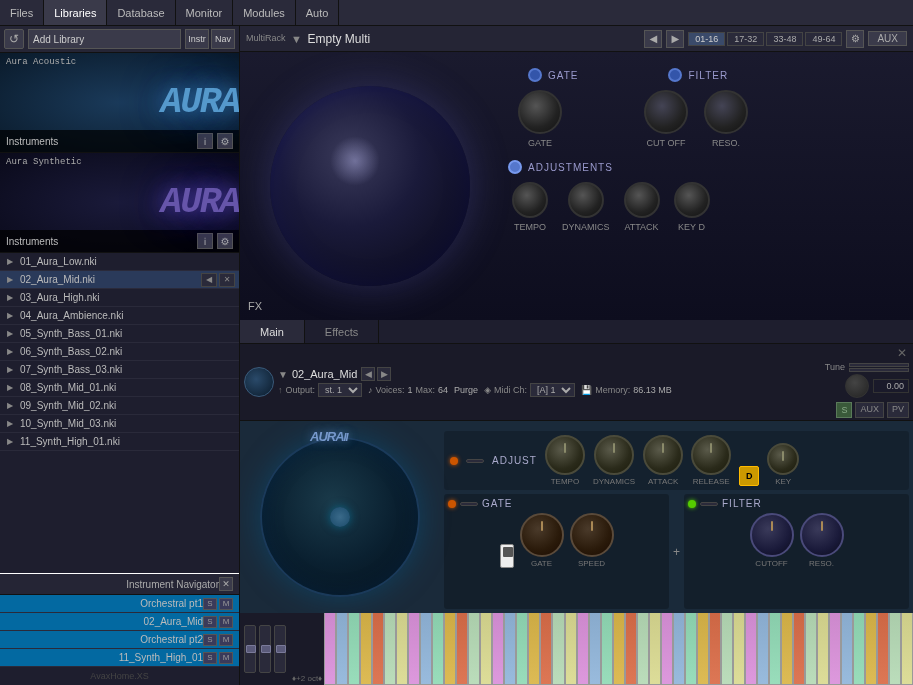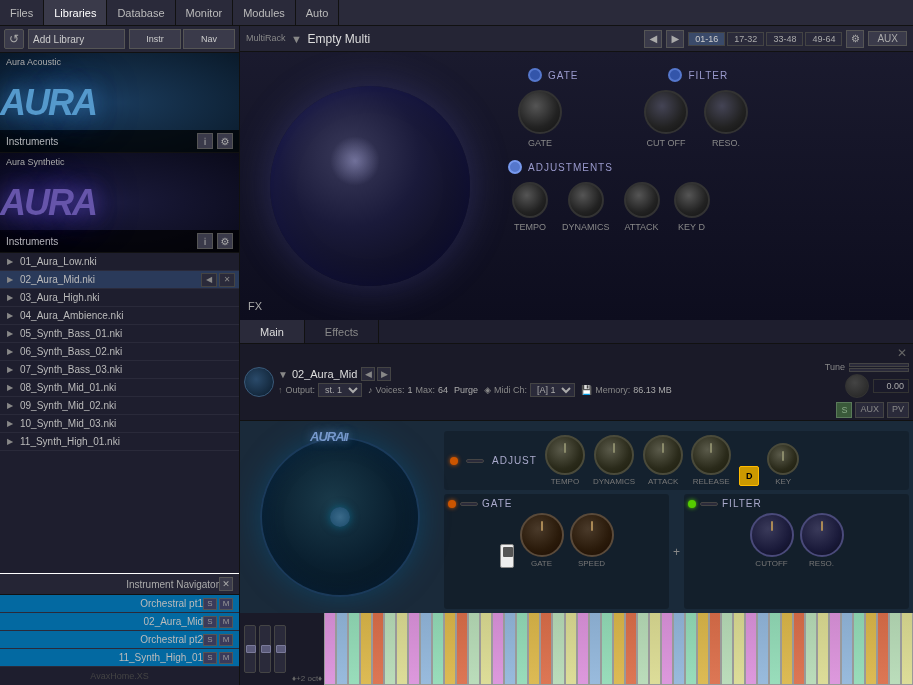--- a/index.html
+++ b/index.html
@@ -92,21 +92,21 @@
       font-size: 10px;
       cursor: pointer;
       text-align: left;
       padding-left: 4px;
     }
     .view-toggle {
       display: flex;
       gap: 2px;
     }
     .view-btn {
-      width: 52px;
+      width: 24px;
       height: 20px;
       background: #3a3a4a;
       border: 1px solid #555;
       color: #ccc;
       font-size: 9px;
       cursor: pointer;
     }
 
     
     .library-cards {
@@ -118,22 +118,23 @@
       position: relative;
       height: 100px;
       overflow: hidden;
       border-bottom: 1px solid #111;
     }
     .lib-card-bg {
       width: 100%;
       height: 100%;
       display: flex;
       align-items: center;
-      justify-content: flex-start;
+      justify-content: flex-end;
       position: relative;
+      font-family: Liberation Mono, monospace;
     }
     .lib-card-acoustic .lib-card-bg {
       background: radial-gradient(ellipse at center, #1a3a5a 0%, #0a1a2a 100%);
     }
     .lib-card-synthetic .lib-card-bg {
       background: radial-gradient(ellipse at center, #1a1a3a 0%, #0a0a1a 100%);
     }
     .lib-card-title {
       position: absolute;
       top: 4px;

